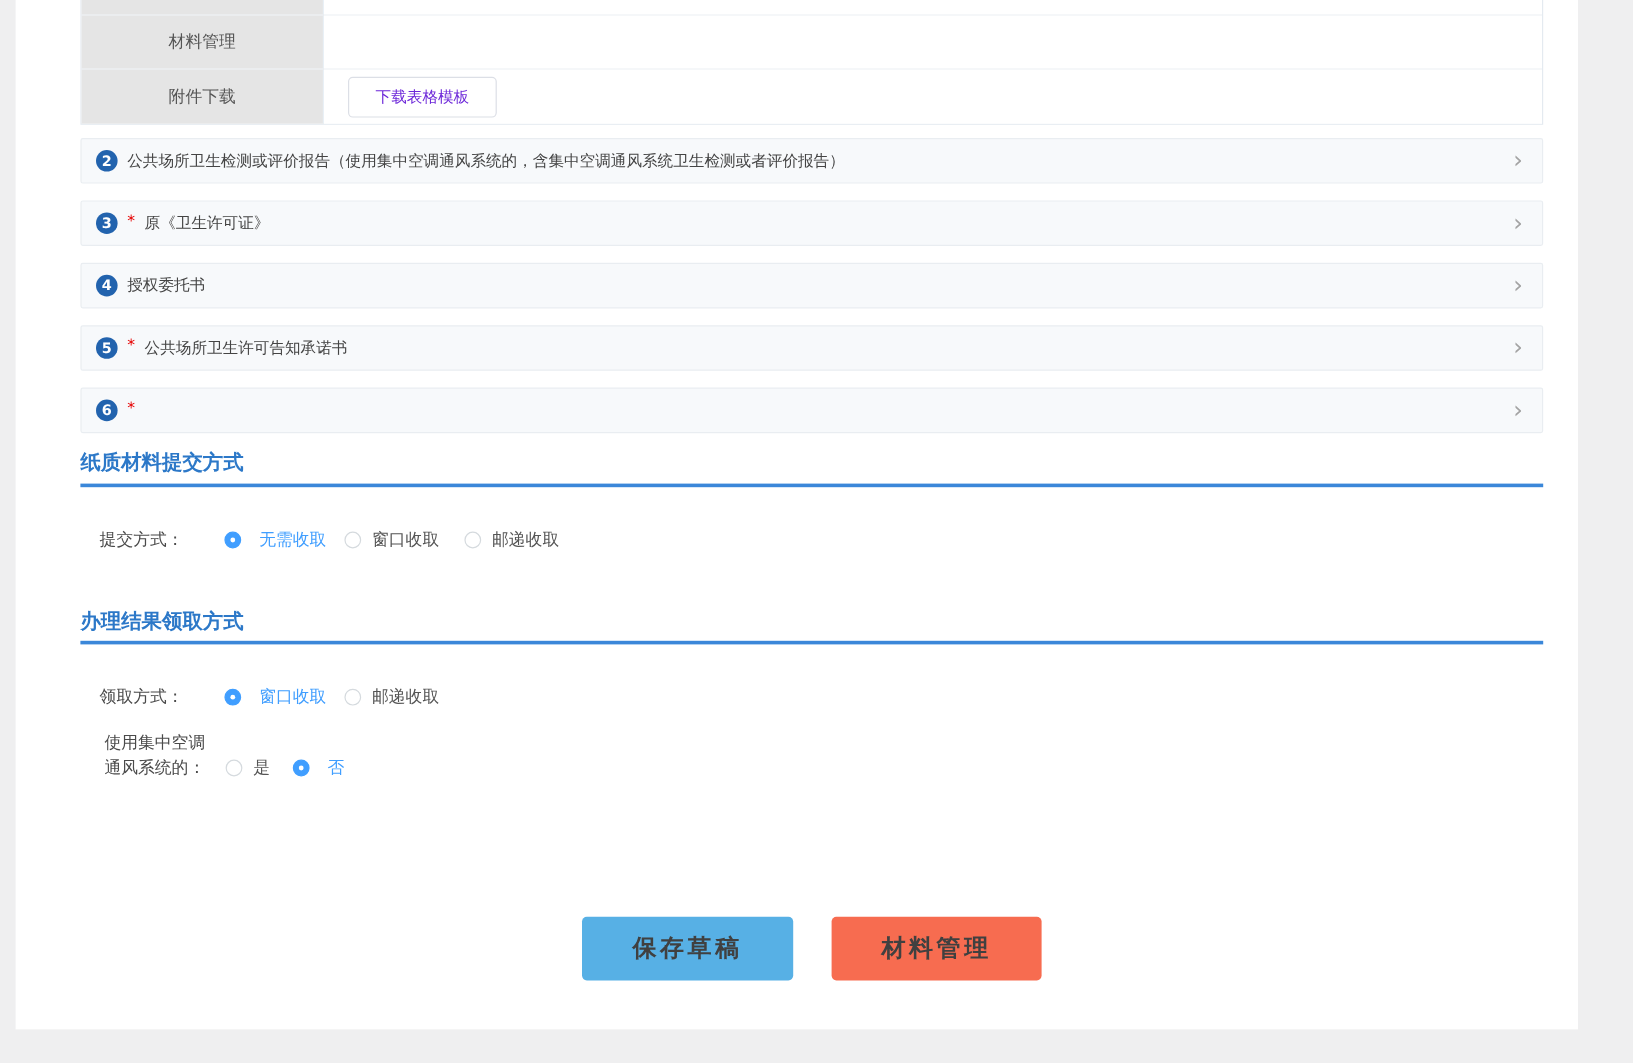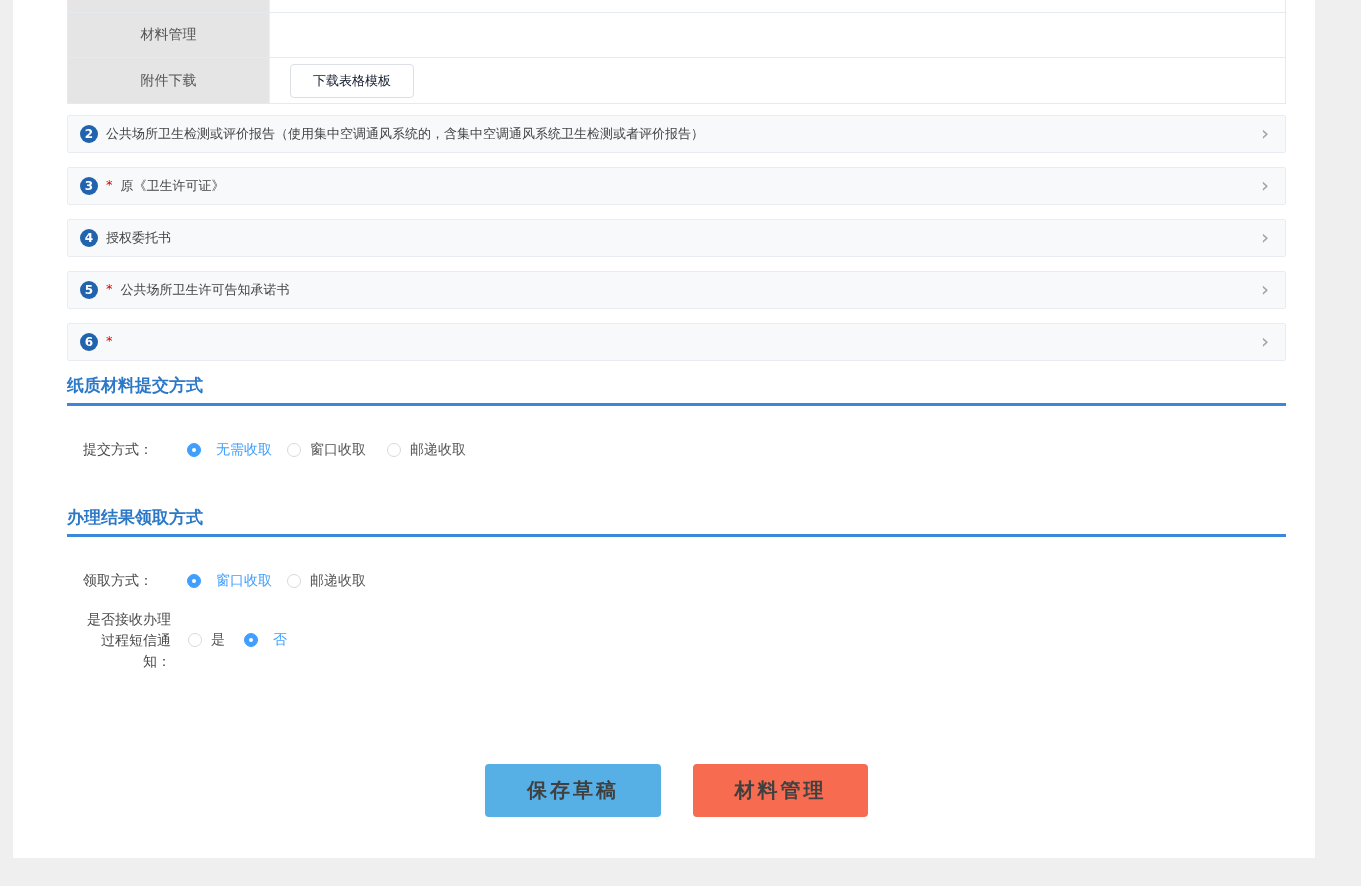--- a/index.html
+++ b/index.html
@@ -25,21 +25,21 @@
   .tlabel {
     width:202px; background:#e5e5e5; border-right:1px solid #e9f0f6;
     display:flex; align-items:center; justify-content:center;
     font-size:14px; color:#555;
   }
   .tcontent { flex:1; background:#fff; position:relative; }
   .r1 { height:45px; } .r2 { height:45px; } .r3 { height:46px; }
   .dl-btn {
     position:absolute; left:20px; top:6px; width:124px; height:34px;
     background:#fff; border:1px solid #dcdfe6; border-radius:4px;
-    font-size:13px; color:#0f172a; display:flex; align-items:center; justify-content:center;
+    font-size:13px; color:#6d28d9; display:flex; align-items:center; justify-content:center;
     cursor:pointer;
   }
 
   
   .acc {
     position:absolute; left:54px; width:1219px; height:38px;
     background:#f7f9fb; border:1px solid #e9edf1; border-radius:2px;
     display:flex; align-items:center; cursor:pointer;
   }
   .num {
@@ -178,21 +178,21 @@
   <div class="flabel" style="left:70px; top:572px;">领取方式：</div>
   <div class="opt sel" style="left:174px; top:572px;">
     <span class="radio on"></span>
     <span class="opt-label">窗口收取</span>
   </div>
   <div class="opt" style="left:274px; top:572px;">
     <span class="radio off"></span>
     <span class="opt-label">邮递收取</span>
   </div>
 
-  <div class="sms-label">是否接收办理过程短信通知：</div>
+  <div class="sms-label">使用集中空调通风系统的：</div>
   <div class="opt" style="left:175px; top:631px;">
     <span class="radio off"></span>
     <span class="opt-label">是</span>
   </div>
   <div class="opt sel" style="left:231px; top:631px;">
     <span class="radio on"></span>
     <span class="opt-label">否</span>
   </div>
 
 

